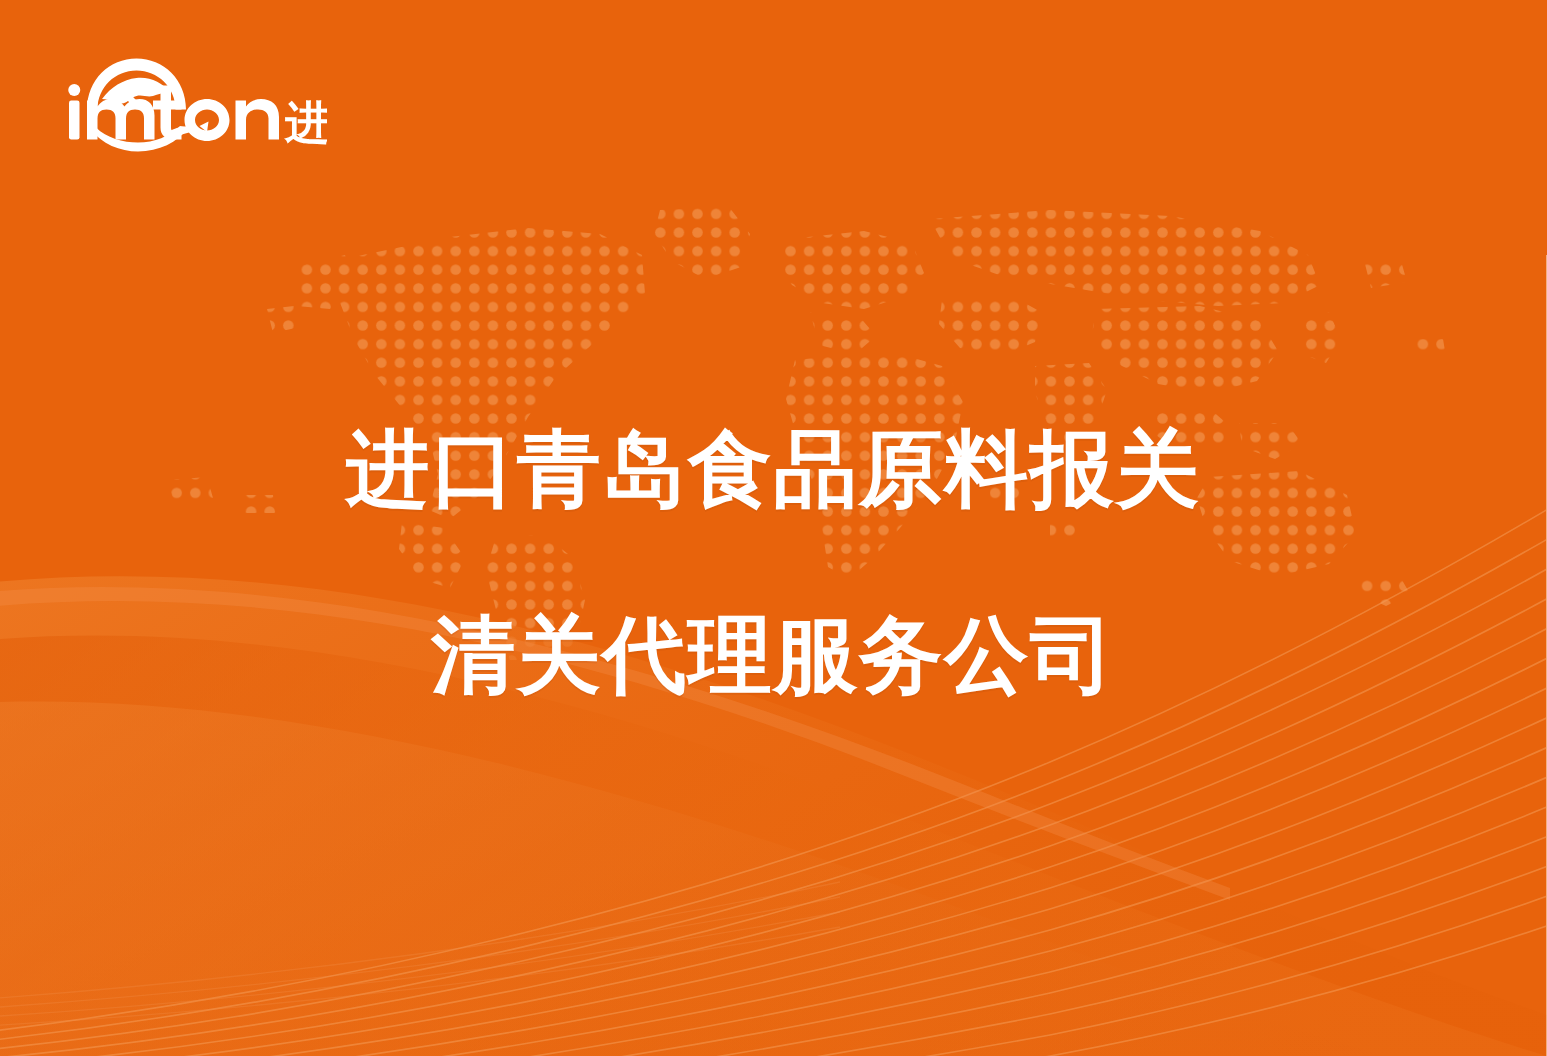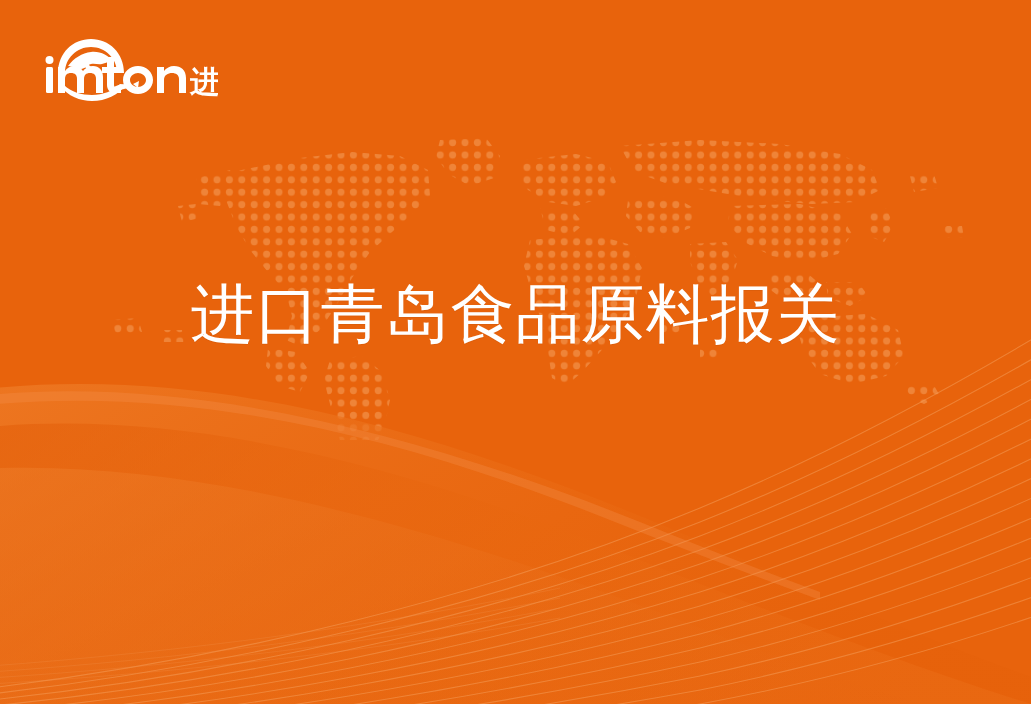--- a/index.html
+++ b/index.html
@@ -45,23 +45,23 @@
     position: absolute;
     left: 0;
     top: 252px;
     width: 1031px;
     text-align: center;
     color: #ffffff;
     pointer-events: none;
   }
   .headline .line {
     display: block;
-    font-size: 64px;
+    font-size: 56px;
     line-height: 124px;
-    font-weight: 400;
+    font-weight: 700;
     letter-spacing: 1px;
     color: #ffffff;
     text-shadow: 0 1px 0 rgba(150,55,5,0.12);
     font-family: "DejaVu Sans", "Liberation Sans", sans-serif;
   }
 </style>
 </head>
 <body>
 
 <div id="poster">
@@ -240,15 +240,16 @@
                  C141,45 138,43 134,43 C130,43 126,45 126,50 L126,63 Z"></path>
       </g>
 
       <text x="152" y="62" font-family="'DejaVu Sans','Liberation Sans',sans-serif" font-size="30" font-weight="700" fill="#ffffff">进贸通</text>
       <text x="247" y="34" font-family="'DejaVu Sans','Liberation Sans',sans-serif" font-size="11" fill="#ffffff">®</text>
     </svg>
   </div>
 
   <div class="headline">
     <span class="line">进口青岛食品原料报关</span>
+    <span class="line">清关代理服务公司</span>
   </div>
 
 </div>
 
 </body></html>

